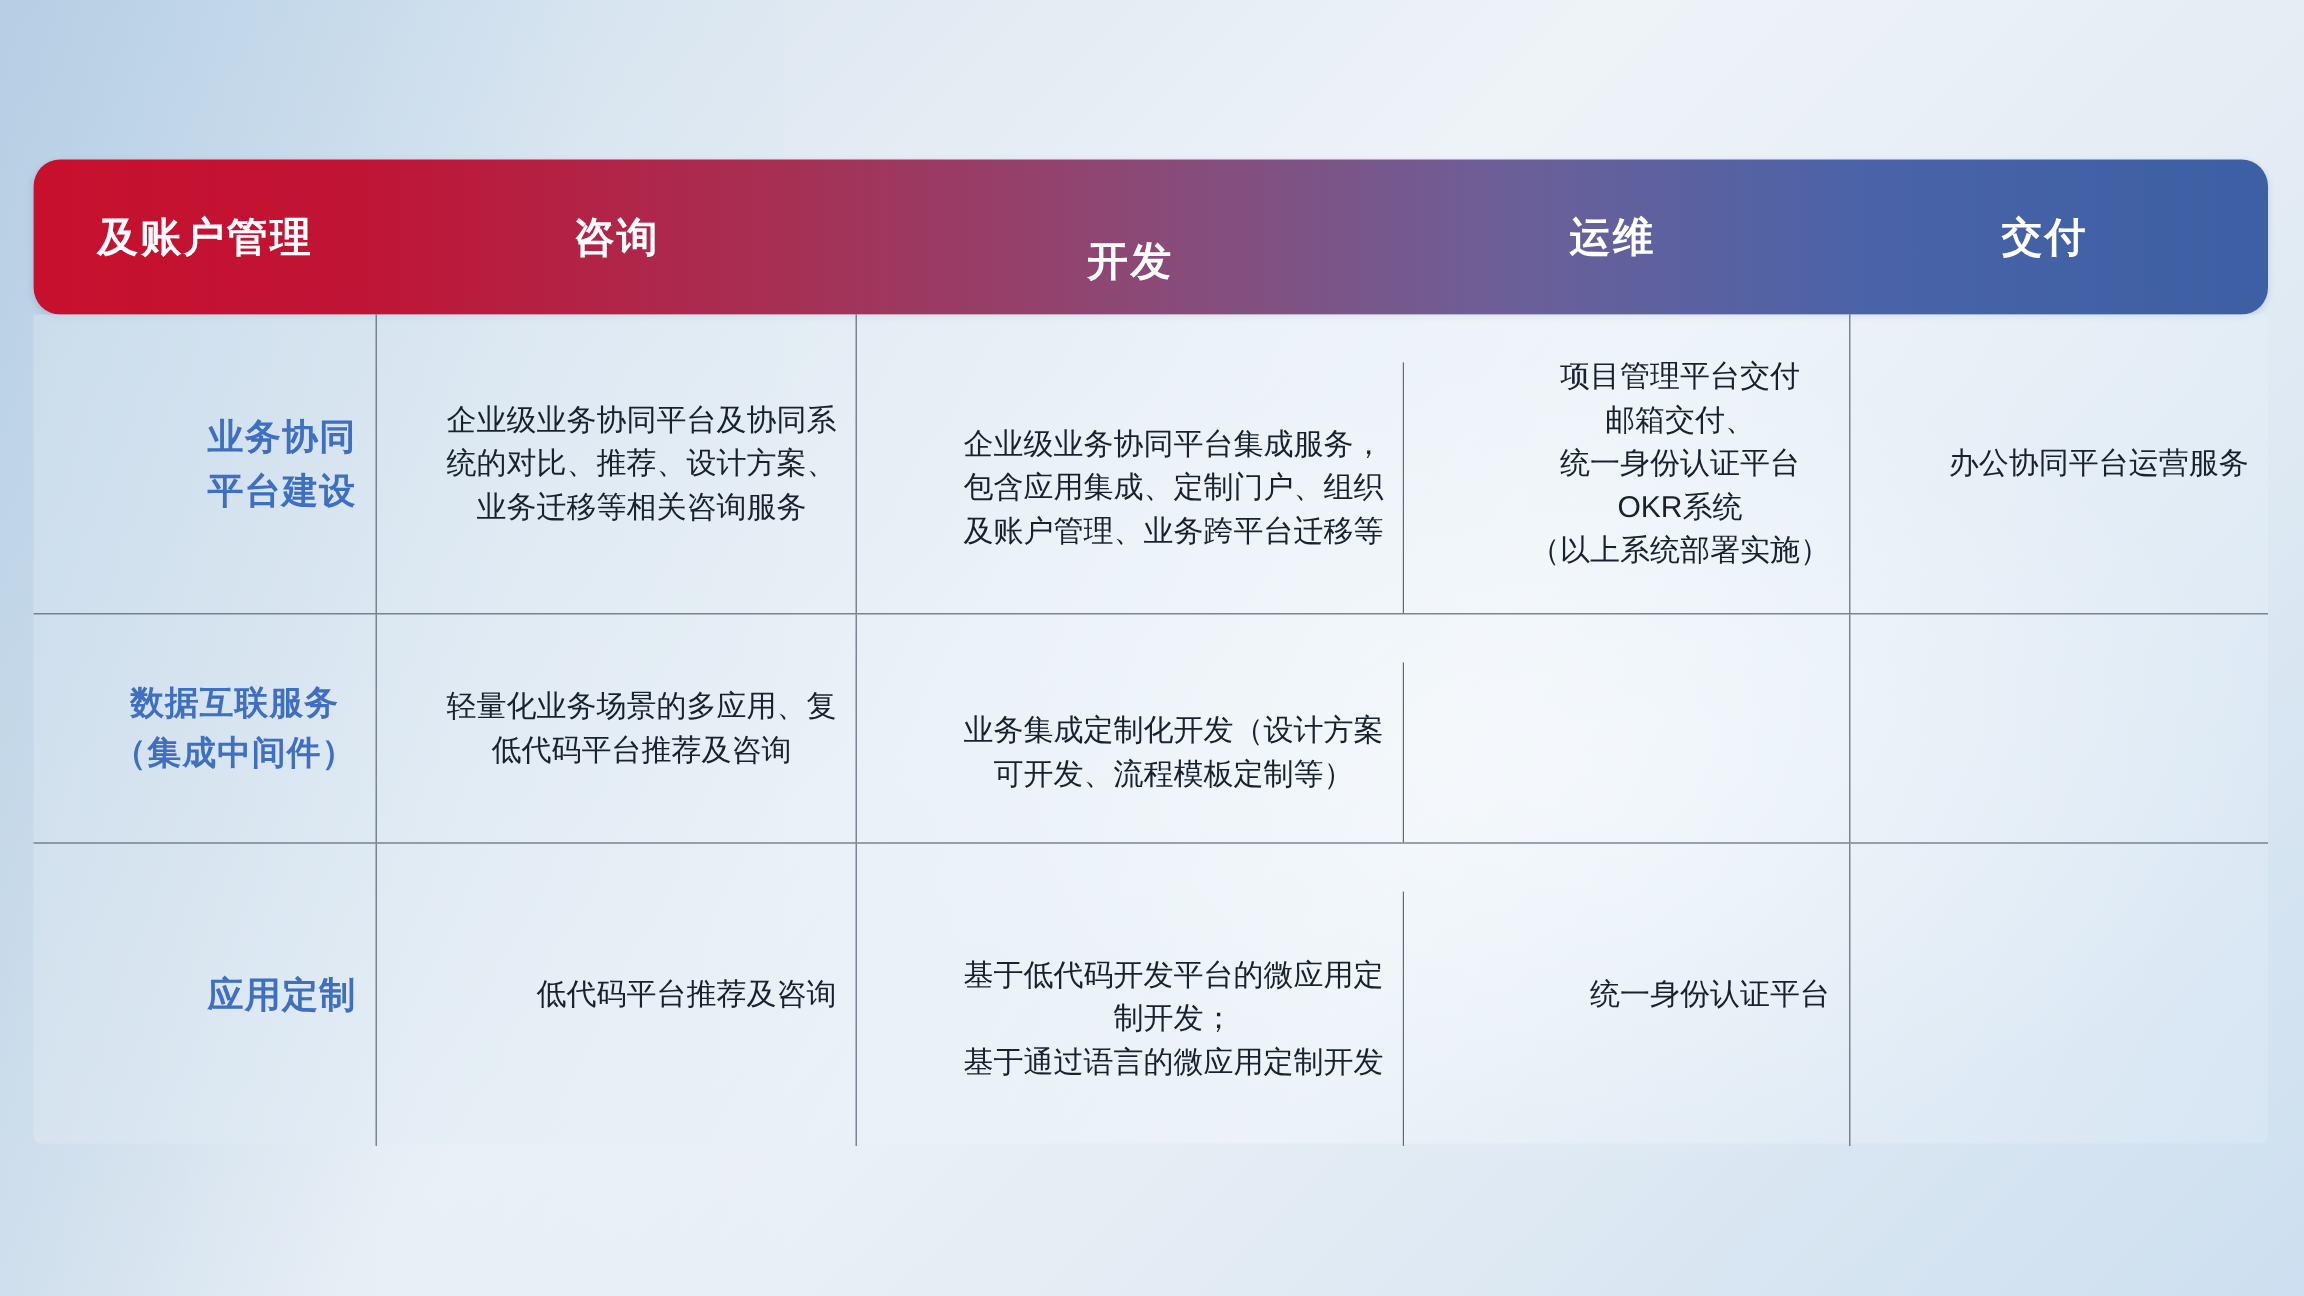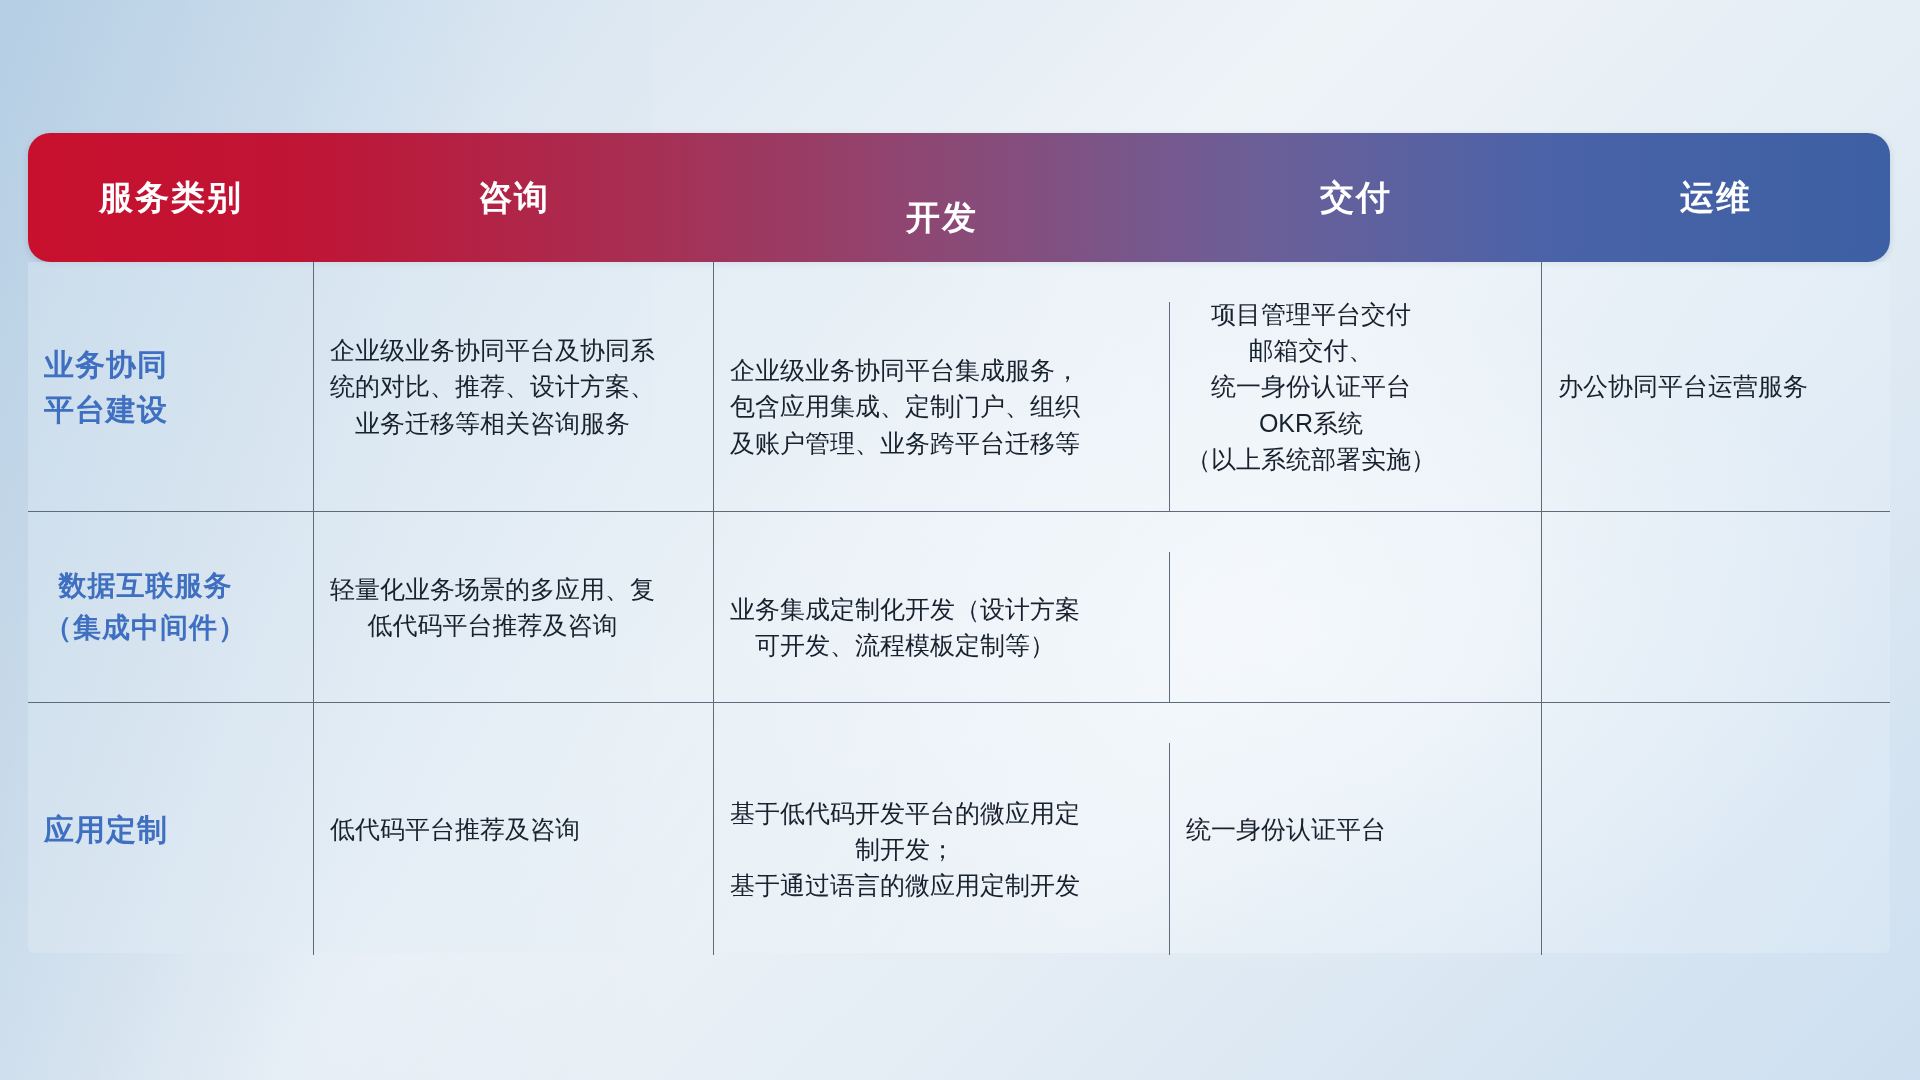--- a/index.html
+++ b/index.html
@@ -83,21 +83,21 @@
     border-bottom: 1px solid #5f6a7a;
   }
   .row:last-child { border-bottom: none; }
   .row-1 { height: 249px; }
   .row-2 { height: 190px; }
   .row-3 { height: 252px; }
 
   .cell {
     display: flex;
     align-items: center;
-    justify-content: flex-start;
+    justify-content: flex-end;
     text-align: center;
     box-sizing: border-box;
     padding: 8px 16px;
     font-size: 25px;
     line-height: 1.45;
     color: #18222e;
     border-right: 1px solid #5f6a7a;
   }
   .cell:last-child { border-right: none; }
   .cell.cat {
@@ -110,25 +110,25 @@
   }
   .cell.cat.small { font-size: 28px; }
   .cell .multi { white-space: pre-line; }
 </style>
 </head>
 <body>
 
 <div class="table-wrap">
 
   <div class="table-header">
-    <div class="hcell c0">服务类别</div>
+    <div class="hcell c0">及账户管理</div>
     <div class="hcell c1">咨询</div>
     <div class="hcell c2">开发</div>
+    <div class="hcell c4">运维</div>
     <div class="hcell c3">交付</div>
-    <div class="hcell c4">运维</div>
   </div>
 
   <div class="table-body">
 
     <div class="row row-1">
       <div class="cell cat c0">
           <span class="multi">业务协同
 平台建设</span>
         </div>
       <div class="cell c1">

